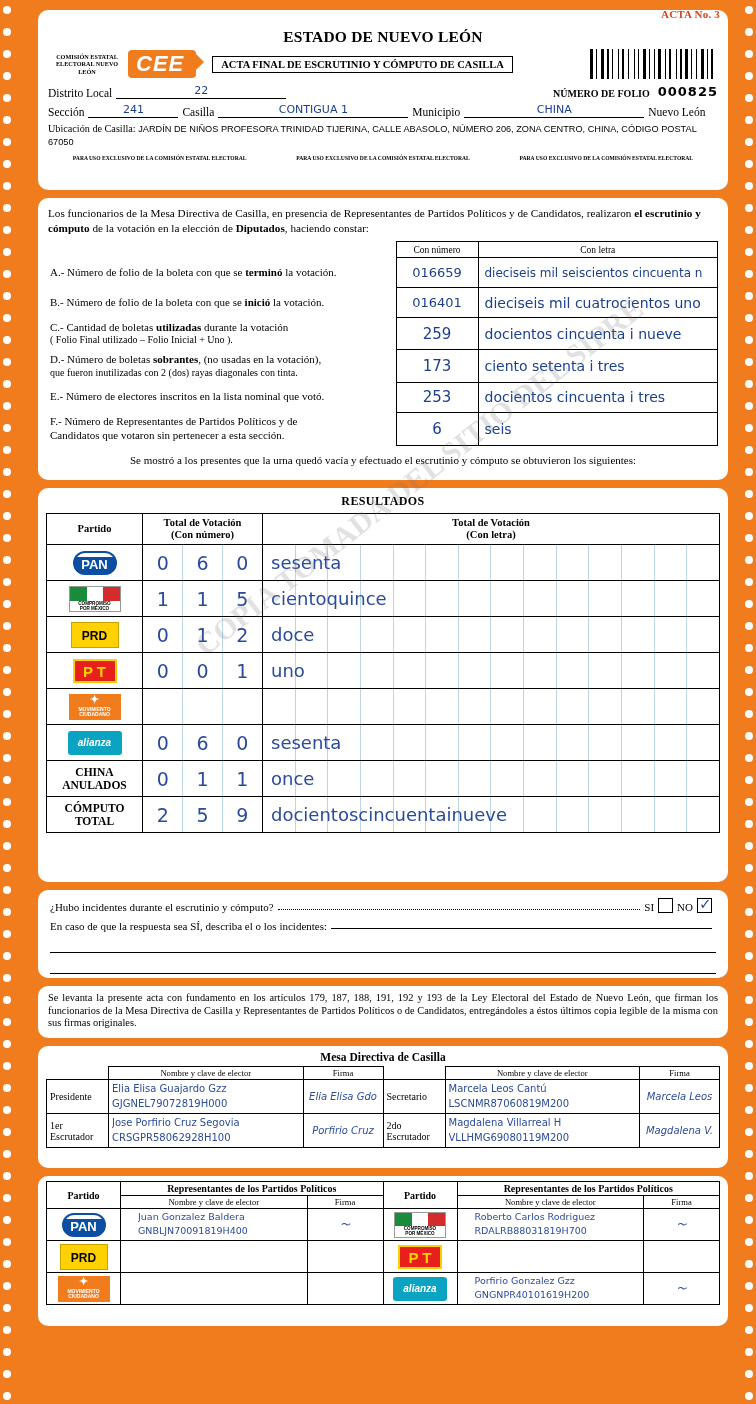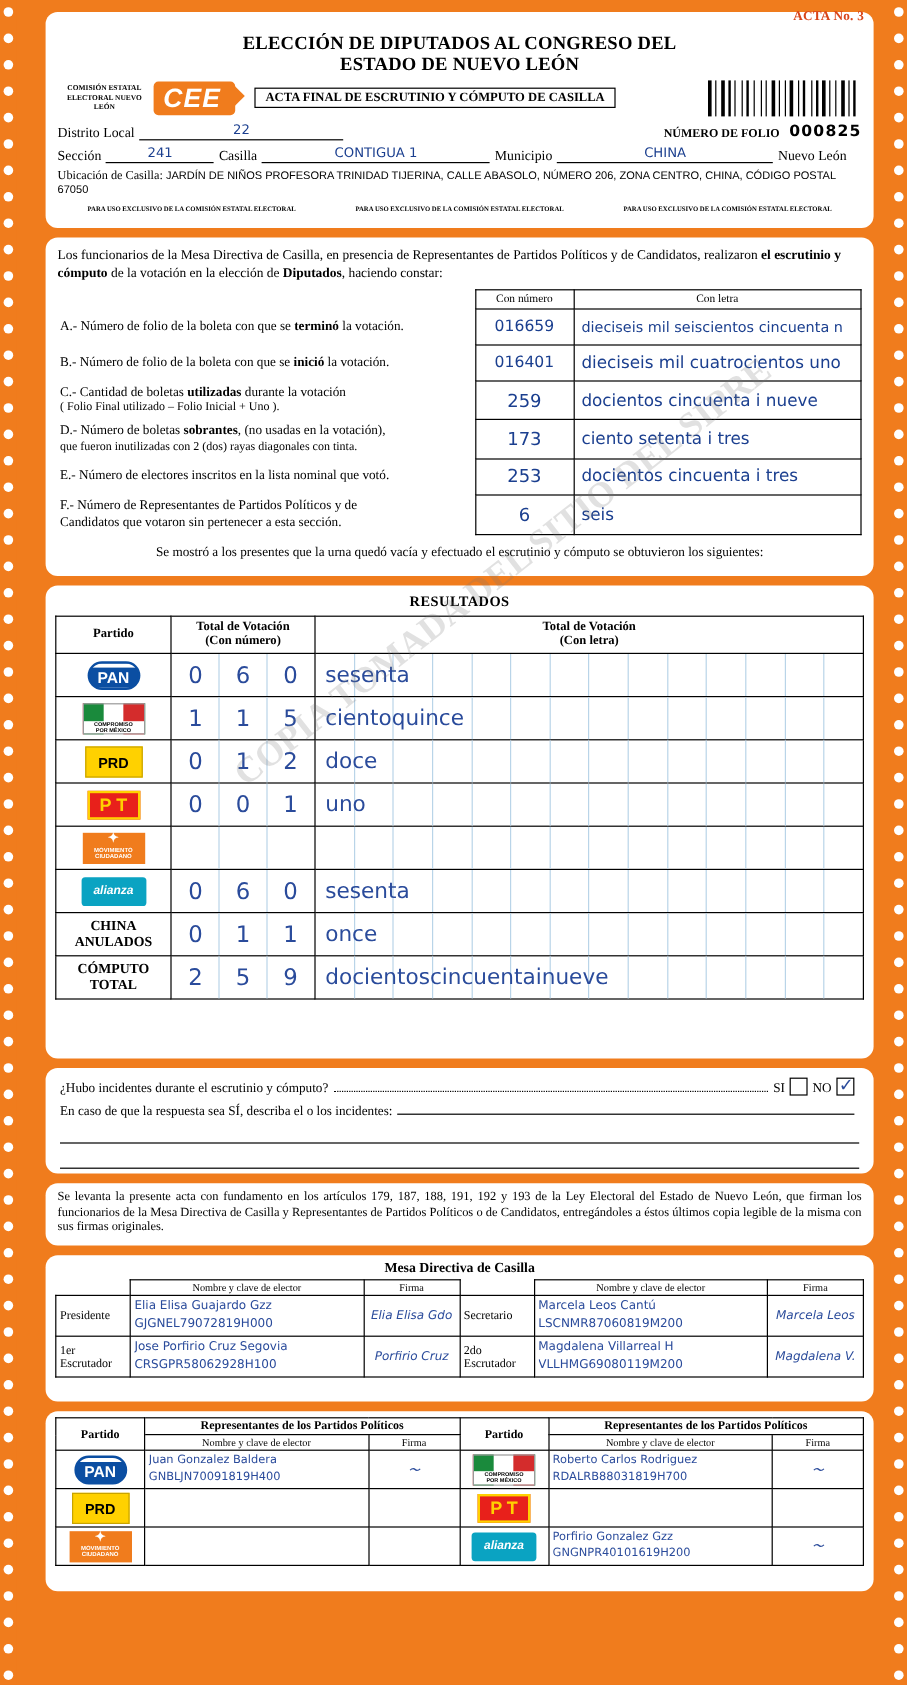--- a/index.html
+++ b/index.html
@@ -193,21 +193,21 @@
     font-family:"DejaVu Sans", sans-serif; color:#2a4b9b; font-size:10px; font-style:italic;
   }
 
   
   #blk7 { left:24px; top:1176px; width:690px; height:150px; padding:5px 8px; }
   .repTable { width:100%; border-collapse:collapse; }
   .repTable td, .repTable th { border:1px solid #000; font-size:8.6px; }
   .repTable .ph { text-align:center; font-weight:bold; font-size:10px; width:74px;}
   .repTable .rh { text-align:center; font-weight:bold; font-size:10px; }
   .repCell { height:32px; position:relative; padding:0; }
-  .repName { position:absolute; left:3px; top:1px; right:2px;
+  .repName { position:absolute; left:17px; top:1px; right:2px;
     font-family:"DejaVu Sans", sans-serif; color:#2a4b9b; font-size:9.5px; line-height:1.5; white-space:nowrap; overflow:hidden;}
   .repLogo { text-align:center; vertical-align:middle; }
 
   
   .vert-left {
     position:absolute; left:-4px; top:430px;
     transform:rotate(-90deg); transform-origin:left top;
     font-weight:bold; font-size:13px; color:#fff; white-space:nowrap;
     letter-spacing:.6px;
   }
@@ -355,21 +355,20 @@
   </div>
 
 <div class="vert-left">COLOCAR DENTRO DEL SOBRE BLANCO DE SIPRE</div>
 <div class="watermark">COPIA TOMADA DEL SITIO DEL SIPRE</div>
 
 <div class="sheet">
 
   <div class="panel" id="hdr">
     <div class="acta-no">ACTA No.  3</div>
     <div class="title1">
-      <div>ELECCIÓN DE DIPUTADOS AL CONGRESO DEL</div>
       <div>ESTADO DE NUEVO LEÓN</div>
     </div>
 
     <div class="cee-row">
       <div class="cee-logo-txt">COMISIÓN ESTATAL ELECTORAL NUEVO LEÓN</div>
       <div class="cee-badge">CEE</div>
       <div class="subtitle-box">ACTA FINAL DE ESCRUTINIO Y CÓMPUTO DE CASILLA</div>
       <div class="barcode" id="barcode">
           <span style="width: 3px; background: rgb(0, 0, 0);"></span>
           <span style="width: 1px; background: transparent;"></span>

